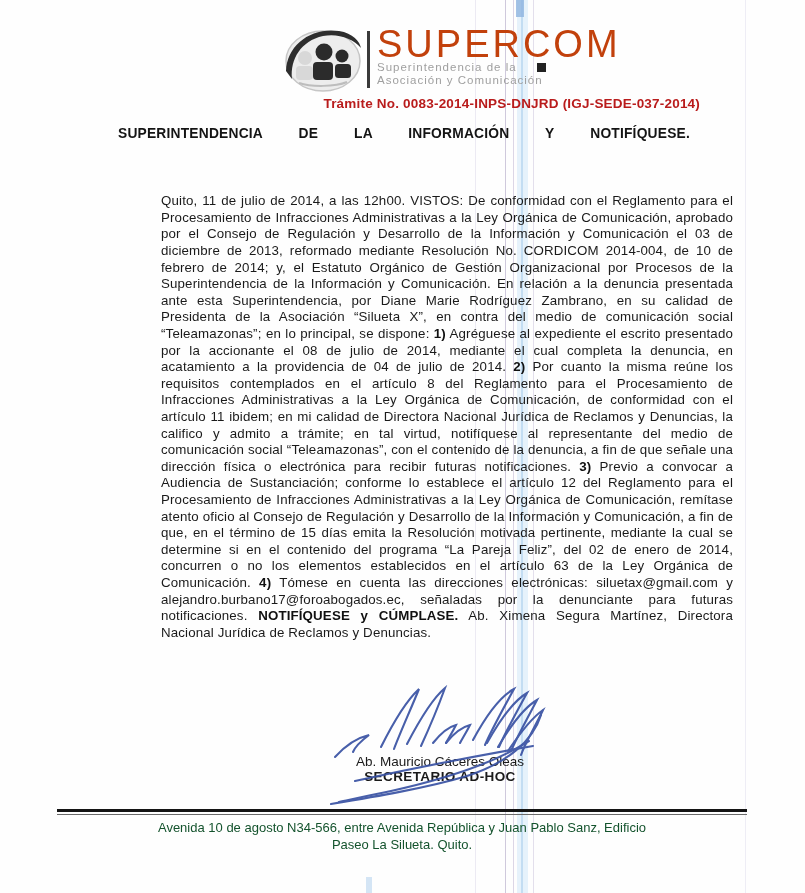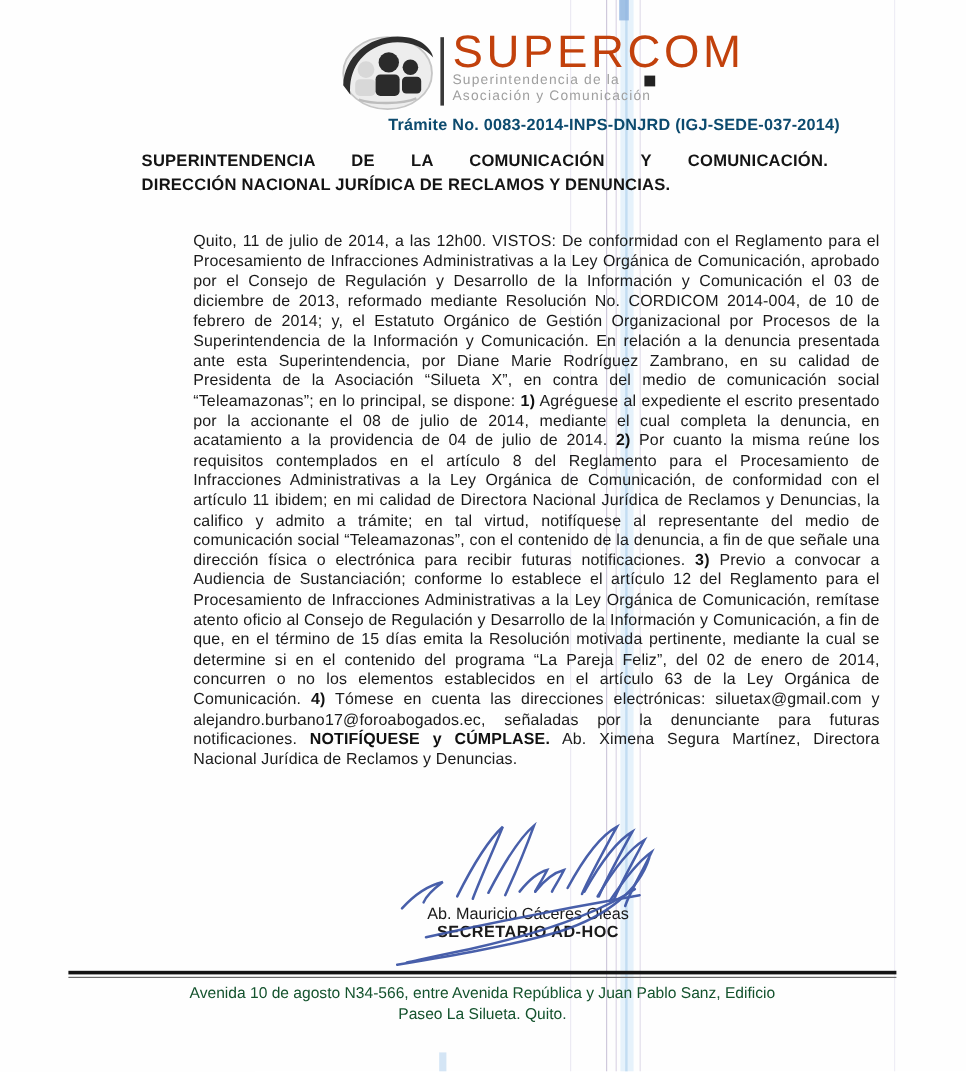--- a/index.html
+++ b/index.html
@@ -34,21 +34,21 @@
     font-size:38px;line-height:34px;color:#c2410c;
     letter-spacing:3px;font-weight:400;
   }
   .logo-sub{font-size:11.5px;line-height:13px;color:#9f9f9f;letter-spacing:1px;}
   .logo-sub-row{display:flex;align-items:center;gap:12px;}
   .black-chip{display:inline-block;width:9px;height:9px;background:#222;margin-left:8px;}
 
   
   .tramite{
     position:absolute;left:118px;top:96px;width:582px;
-    text-align:right;font-weight:bold;font-size:13.5px;color:#0c4a6e;
+    text-align:right;font-weight:bold;font-size:13.5px;color:#b91c1c;
     letter-spacing:0.2px;
   }
 
   
   .heading{
     position:absolute;left:118px;top:124px;width:572px;
     font-weight:bold;font-size:13.8px;line-height:20px;color:#141414;
     letter-spacing:0.2px;
   }
   .heading .l1{text-align:justify;text-align-last:justify;}
@@ -114,22 +114,21 @@
         <span>Superintendencia de la</span>
         <span class="black-chip"></span>
       </div>
       <div class="logo-sub">Asociación y Comunicación</div>
     </div>
   </div>
 
   <div class="tramite">Trámite No. 0083-2014-INPS-DNJRD (IGJ-SEDE-037-2014)</div>
 
   <div class="heading">
-    <div class="l1">SUPERINTENDENCIA DE LA COMUNICACIÓN Y COMUNICACIÓN.</div>
-    <div class="l2">DIRECCIÓN NACIONAL JURÍDICA DE RECLAMOS Y DENUNCIAS.</div>
+    <div class="l1">SUPERINTENDENCIA DE LA INFORMACIÓN Y NOTIFÍQUESE.</div>
   </div>
 
   <p class="body-par"><span>Quito, 11 de julio de 2014, a las 12h00. VISTOS: De conformidad con el Reglamento para el Procesamiento de Infracciones Administrativas a la Ley Orgánica de Comunicación, aprobado por el Consejo de Regulación y Desarrollo de la Información y Comunicación el 03 de diciembre de 2013, reformado mediante Resolución No. CORDICOM 2014-004, de 10 de febrero de 2014; y, el Estatuto Orgánico de Gestión Organizacional por Procesos de la Superintendencia de la Información y Comunicación. En relación a la denuncia presentada ante esta Superintendencia, por Diane Marie Rodríguez Zambrano, en su calidad de Presidenta de la Asociación “Silueta X”, en contra del medio de comunicación social “Teleamazonas”; en lo principal, se dispone: </span><b>1)</b><span> Agréguese al expediente el escrito presentado por la accionante el 08 de julio de 2014, mediante el cual completa la denuncia, en acatamiento a la providencia de 04 de julio de 2014. </span><b>2)</b><span> Por cuanto la misma reúne los requisitos contemplados en el artículo 8 del Reglamento para el Procesamiento de Infracciones Administrativas a la Ley Orgánica de Comunicación, de conformidad con el artículo 11 ibidem; en mi calidad de Directora Nacional Jurídica de Reclamos y Denuncias, la califico y admito a trámite; en tal virtud, notifíquese al representante del medio de comunicación social “Teleamazonas”, con el contenido de la denuncia, a fin de que señale una dirección física o electrónica para recibir futuras notificaciones. </span><b>3)</b><span> Previo a convocar a Audiencia de Sustanciación; conforme lo establece el artículo 12 del Reglamento para el Procesamiento de Infracciones Administrativas a la Ley Orgánica de Comunicación, remítase atento oficio al Consejo de Regulación y Desarrollo de la Información y Comunicación, a fin de que, en el término de 15 días emita la Resolución motivada pertinente, mediante la cual se determine si en el contenido del programa “La Pareja Feliz”, del 02 de enero de 2014, concurren o no los elementos establecidos en el artículo 63 de la Ley Orgánica de Comunicación. </span><b>4)</b><span> Tómese en cuenta las direcciones electrónicas: siluetax@gmail.com y alejandro.burbano17@foroabogados.ec, señaladas por la denunciante para futuras notificaciones. </span><b>NOTIFÍQUESE y CÚMPLASE.</b><span> Ab. Ximena Segura Martínez, Directora Nacional Jurídica de Reclamos y Denuncias.</span></p>
 
   <svg class="sig-svg" width="270" height="135" viewBox="0 0 270 135" xmlns="http://www.w3.org/2000/svg">
     <g fill="none" stroke="#3952a3" stroke-width="2.1" stroke-linecap="round" opacity="0.92">
       <path d="M40 74 C50 63 61 55 74 52 C66 58 60 64 58 69"></path>
       <path d="M86 64 C98 40 112 17 124 6 C115 28 105 50 99 66"></path>
       <path d="M112 61 C124 38 138 15 150 5 C142 27 132 50 126 63"></path>
       <path d="M138 60 C146 50 153 44 161 42 C157 50 153 56 151 60"></path>

